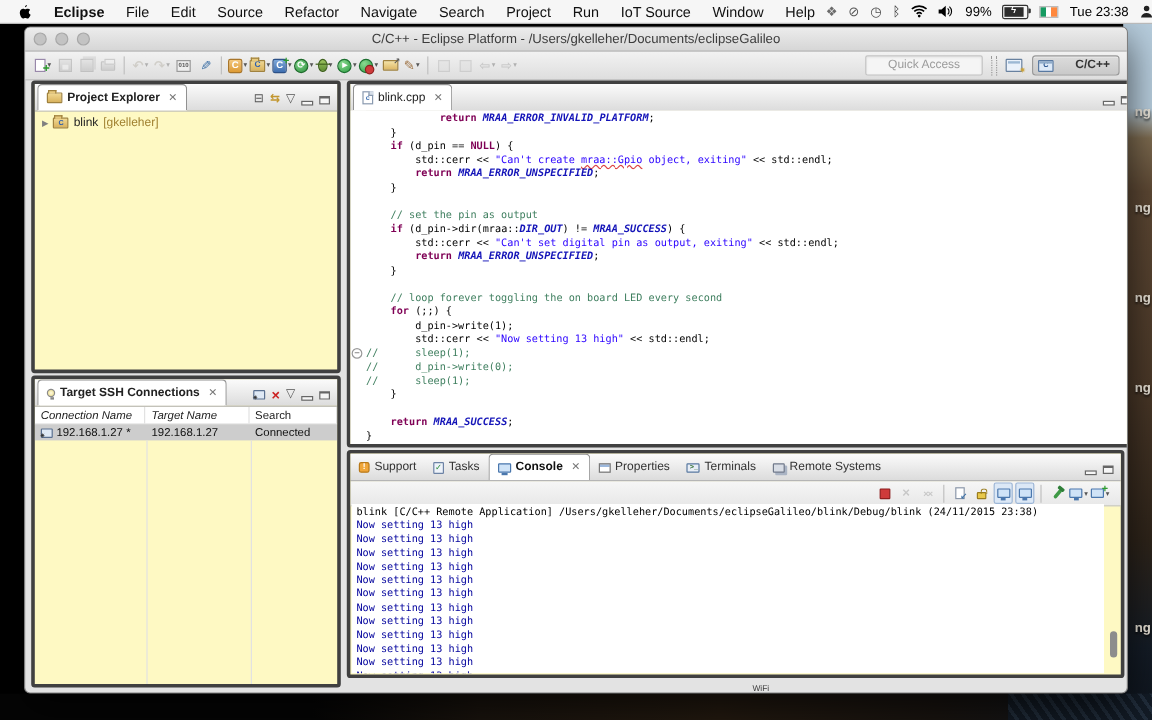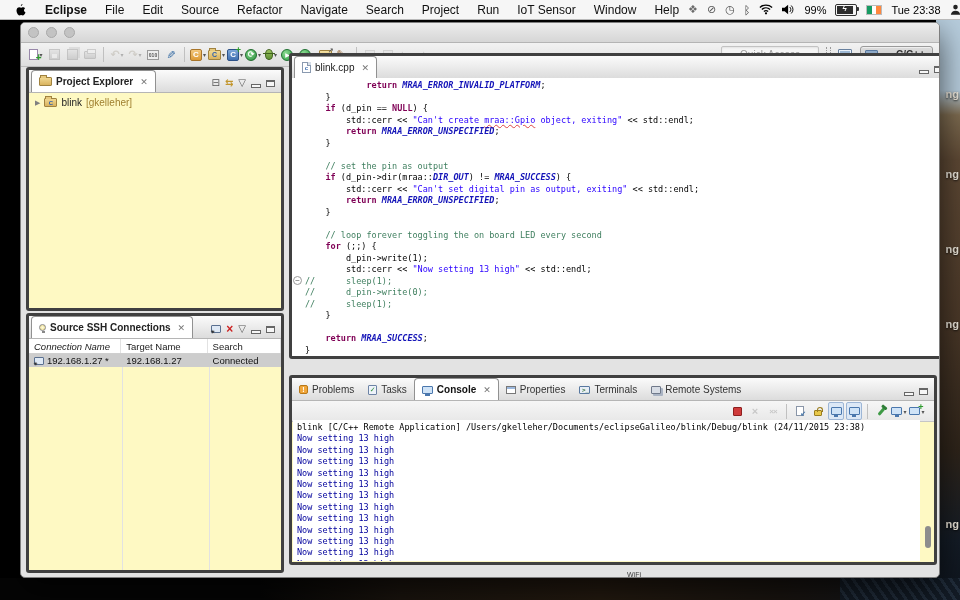--- a/index.html
+++ b/index.html
@@ -199,21 +199,21 @@
   <span id="menu-items" style="display:flex">
       <span class="mitem bold">Eclipse</span>
       <span class="mitem">File</span>
       <span class="mitem">Edit</span>
       <span class="mitem">Source</span>
       <span class="mitem">Refactor</span>
       <span class="mitem">Navigate</span>
       <span class="mitem">Search</span>
       <span class="mitem">Project</span>
       <span class="mitem">Run</span>
-      <span class="mitem">IoT Sensor</span>
+      <span class="mitem">IoT Source</span>
       <span class="mitem">Window</span>
       <span class="mitem">Help</span>
     </span>
   <span class="mb-right">
     <span class="sic" style="color:#6b6b6b">❖</span>
     <span class="sic" style="color:#555">⊘</span>
     <span class="sic" style="color:#555">◷</span>
     <span class="sic dim">ᛒ</span>
     <span class="sic">
       <svg width="14" height="11" viewBox="0 0 16 12">
@@ -245,20 +245,21 @@
     </span>
 
   </span>
 </div>
 
 <div class="window">
   <div class="titlebar">
     <span class="tl"></span>
     <span class="tl"></span>
     <span class="tl"></span>
+    <span class="wtitle">C/C++ - Eclipse Platform - /Users/gkelleher/Documents/eclipseGalileo</span>
   </div>
 
   <div class="toolbar">
     <span id="tb-icons" style="display:flex;align-items:center">
         <span class="tbi">
           <span class="g k-sheet-plus"></span>
           <span class="dd">▾</span>
         </span>
         <span class="tbi dis">
           <span class="g k-floppy"></span>
@@ -367,55 +368,55 @@
       <span class="folder-c">C</span>
       <span>blink</span>
       <span class="dec">[gkelleher]</span>
     </div>
   </div>
 
   <div class="panel" style="left:5px;top:290px;width:258px;height:260px;display:flex;flex-direction:column">
     <div class="phead" style="flex:none">
       <span class="ptab b">
         <span class="i-bulb"></span>
-        <span class="tlabel">Source SSH Connections</span>
+        <span class="tlabel">Target SSH Connections</span>
         <span class="tx">✕</span>
       </span>
       <span class="pctrl">
         <span class="conn-icon"></span>
         <span class="redx">×</span>
         <span class="vico">▽</span>
         <span class="ic-min"></span>
         <span class="ic-max"></span>
       </span>
     </div>
     <div class="ssh-cols" id="ssh-cols">
         <span class="sshc" style="width: 93px; font-style: italic;">Connection Name</span>
-        <span class="sshc" style="width: 87px;">Target Name</span>
+        <span class="sshc" style="width: 87px; font-style: italic;">Target Name</span>
         <span class="sshc" style="width: 74px;">Search</span>
       </div>
     <div class="ssh-row" id="ssh-row">
         <span class="sshc" style="width: 93px; border-right: none;">
           <span class="conn-icon"></span>
           <span>192.168.1.27 *</span>
         </span>
         <span class="sshc" style="width: 87px; border-right: none;">
           <span>192.168.1.27</span>
         </span>
         <span class="sshc" style="width: 74px; border-right: none;">
           <span>Connected</span>
         </span>
       </div>
     <div class="ssh-body">
       <span class="colline" style="left:93px"></span>
       <span class="colline" style="left:180px"></span>
     </div>
   </div>
 
-  <div class="panel" style="left:268px;top:30px;width:663px;height:306px">
+  <div class="panel" style="left:268px;top:44px;width:663px;height:306px">
     <div class="phead">
       <span class="ptab">
         <span class="c-file">c</span>
         <span class="tlabel">blink.cpp</span>
         <span class="tx">✕</span>
       </span>
       <span class="pctrl">
         <span class="ic-min"></span>
         <span class="ic-max"></span>
       </span>
@@ -426,21 +427,21 @@
       <div class="code" id="code-lines"><div class="cl"><span class="tk-p">            </span><span class="tk-k">return</span><span class="tk-p"> </span><span class="tk-e">MRAA_ERROR_INVALID_PLATFORM</span><span class="tk-p">;</span></div><div class="cl"><span class="tk-p">    }</span></div><div class="cl"><span class="tk-p">    </span><span class="tk-k">if</span><span class="tk-p"> (d_pin == </span><span class="tk-k">NULL</span><span class="tk-p">) {</span></div><div class="cl"><span class="tk-p">        std::cerr &lt;&lt; </span><span class="tk-s">"Can't create </span><span class="tk-m">mraa::Gpio</span><span class="tk-s"> object, exiting"</span><span class="tk-p"> &lt;&lt; std::endl;</span></div><div class="cl"><span class="tk-p">        </span><span class="tk-k">return</span><span class="tk-p"> </span><span class="tk-e">MRAA_ERROR_UNSPECIFIED</span><span class="tk-p">;</span></div><div class="cl"><span class="tk-p">    }</span></div><div class="cl">&nbsp;</div><div class="cl"><span class="tk-p">    </span><span class="tk-c">// set the pin as output</span></div><div class="cl"><span class="tk-p">    </span><span class="tk-k">if</span><span class="tk-p"> (d_pin-&gt;dir(mraa::</span><span class="tk-e">DIR_OUT</span><span class="tk-p">) != </span><span class="tk-e">MRAA_SUCCESS</span><span class="tk-p">) {</span></div><div class="cl"><span class="tk-p">        std::cerr &lt;&lt; </span><span class="tk-s">"Can't set digital pin as output, exiting"</span><span class="tk-p"> &lt;&lt; std::endl;</span></div><div class="cl"><span class="tk-p">        </span><span class="tk-k">return</span><span class="tk-p"> </span><span class="tk-e">MRAA_ERROR_UNSPECIFIED</span><span class="tk-p">;</span></div><div class="cl"><span class="tk-p">    }</span></div><div class="cl">&nbsp;</div><div class="cl"><span class="tk-p">    </span><span class="tk-c">// loop forever toggling the on board LED every second</span></div><div class="cl"><span class="tk-p">    </span><span class="tk-k">for</span><span class="tk-p"> (;;) {</span></div><div class="cl"><span class="tk-p">        d_pin-&gt;write(1);</span></div><div class="cl"><span class="tk-p">        std::cerr &lt;&lt; </span><span class="tk-s">"Now setting 13 high"</span><span class="tk-p"> &lt;&lt; std::endl;</span></div><div class="cl"><span class="tk-c">//      sleep(1);</span></div><div class="cl"><span class="tk-c">//      d_pin-&gt;write(0);</span></div><div class="cl"><span class="tk-c">//      sleep(1);</span></div><div class="cl"><span class="tk-p">    }</span></div><div class="cl">&nbsp;</div><div class="cl"><span class="tk-p">    </span><span class="tk-k">return</span><span class="tk-p"> </span><span class="tk-e">MRAA_SUCCESS</span><span class="tk-p">;</span></div><div class="cl"><span class="tk-p">}</span></div></div>
     </div>
     <div class="ruler"></div>
   </div>
 
   <div class="panel" style="left:268px;top:352px;width:648px;height:190px">
     <div class="phead">
       <span class="btabs" id="bottom-tabs">
           <span class="btab">
             <span class="ticon i-problems"></span>
-            <span class="tlabel">Problems</span>
+            <span class="tlabel">Support</span>
           </span>
           <span class="btab">
             <span class="ticon i-tasks"></span>
             <span class="tlabel">Tasks</span>
           </span>
           <span class="btab active">
             <span class="ticon i-console"></span>
             <span class="tlabel">Console</span>
             <span class="tx">✕</span>
           </span>

